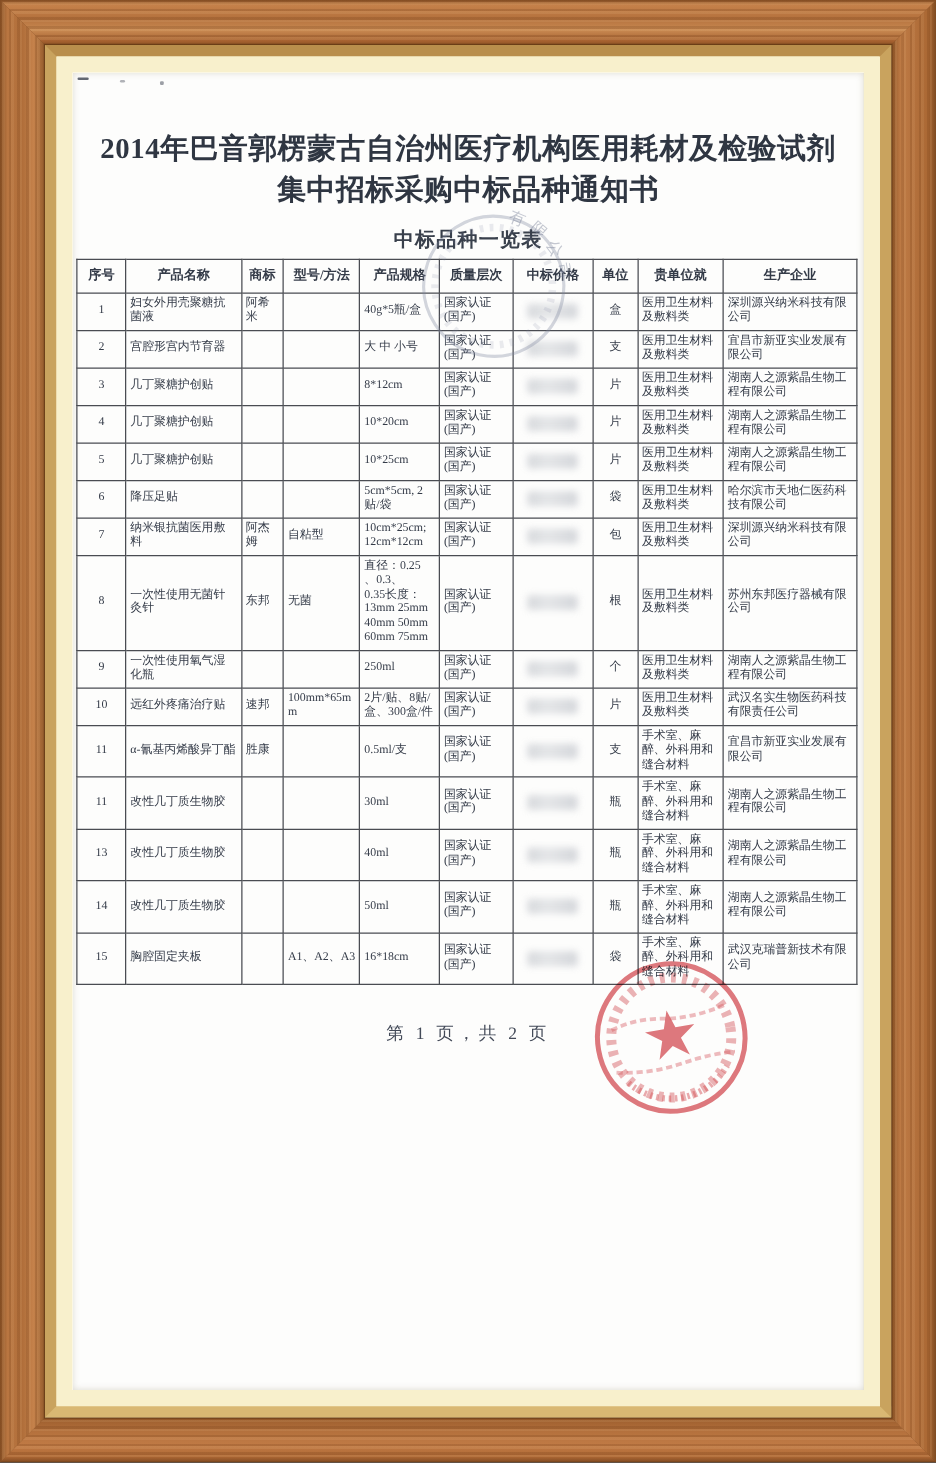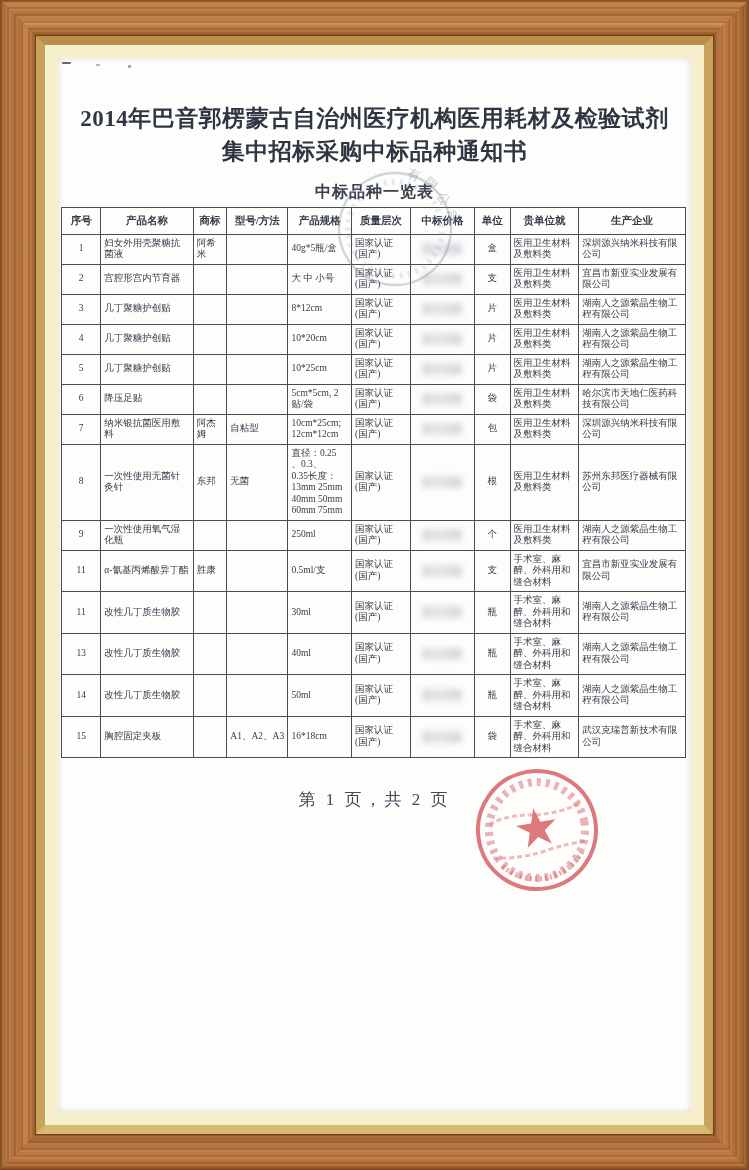--- a/index.html
+++ b/index.html
@@ -32,21 +32,21 @@
   .table-title{margin:14px auto 4px;text-align:center;font-size:16px;font-weight:bold;letter-spacing:1px;font-family:Liberation Serif, serif;}
 
   table.award{border-collapse:collapse;width:625px;margin:2px 0 0 3px;table-layout:fixed;
               font-size:9.5px;line-height:11.5px;color:#343b48;}
   table.award th{border:1px solid #4a4c52;font-size:10.5px;font-weight:bold;padding:7px 1px;}
   table.award td{border:1px solid #4a4c52;padding:3px 3px;vertical-align:middle;height:28px;
                  word-break:break-all;white-space:pre-line;}
   td.c{text-align:center;}
   .pblur{width:40px;height:12px;margin:0 auto;background:linear-gradient(90deg,#c9ccd1,#dcdee1 40%,#c6c9cf);
          filter:blur(3px);border-radius:2px;opacity:.75;}
-  .page-footer{margin-top:30px;text-align:center;font-size:17px;letter-spacing:3px;color:#434a58;}
+  .page-footer{margin-top:30px;text-align:center;font-size:14px;letter-spacing:3px;color:#434a58;}
 
   .seal{position:absolute;pointer-events:none;}
   .seal-red{left:413px;top:706px;mix-blend-mode:multiply;opacity:.85;transform:rotate(-10deg);}
   .seal-faint{left:274px;top:108px;opacity:.9;transform:rotate(12deg);}
 </style>
 </head>
 <body>
 
 <div class="frame">
   <div class="wood wood-top"></div>
@@ -212,20 +212,33 @@
               <td></td>
               <td>250ml</td>
               <td>国家认证
 (国产)</td>
               <td><div class="pblur"></div></td>
               <td class="c">个</td>
               <td>医用卫生材料及敷料类</td>
               <td>湖南人之源紫晶生物工程有限公司</td>
             </tr>
             <tr>
+              <td class="c">10</td>
+              <td>远红外疼痛治疗贴</td>
+              <td>速邦</td>
+              <td>100mm*65mm</td>
+              <td>2片/贴、8贴/盒、300盒/件</td>
+              <td>国家认证
+(国产)</td>
+              <td><div class="pblur"></div></td>
+              <td class="c">片</td>
+              <td>医用卫生材料及敷料类</td>
+              <td>武汉名实生物医药科技有限责任公司</td>
+            </tr>
+            <tr>
               <td class="c">11</td>
               <td>α-氰基丙烯酸异丁酯</td>
               <td>胜康</td>
               <td></td>
               <td>0.5ml/支</td>
               <td>国家认证
 (国产)</td>
               <td><div class="pblur"></div></td>
               <td class="c">支</td>
               <td>手术室、麻醉、外科用和缝合材料</td>

